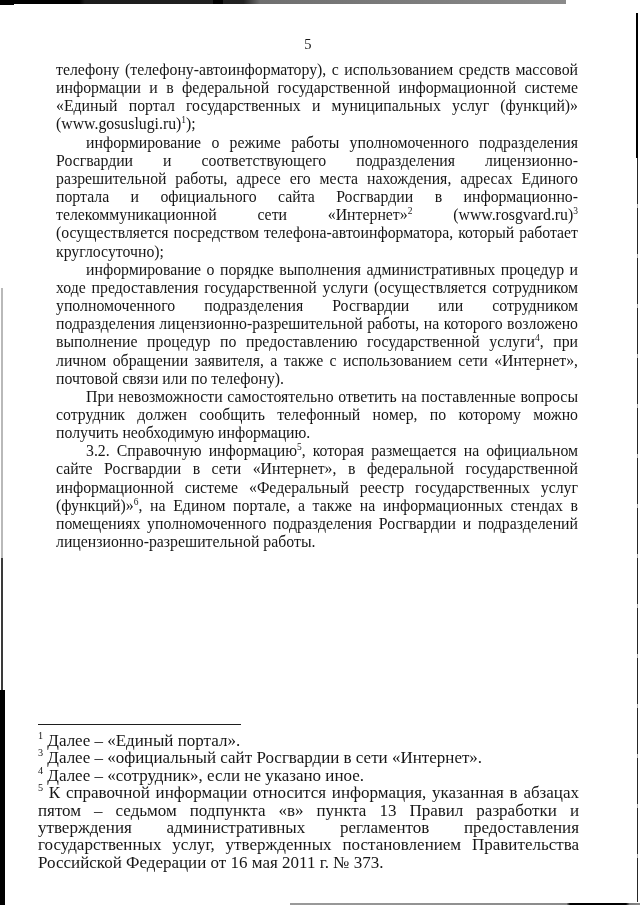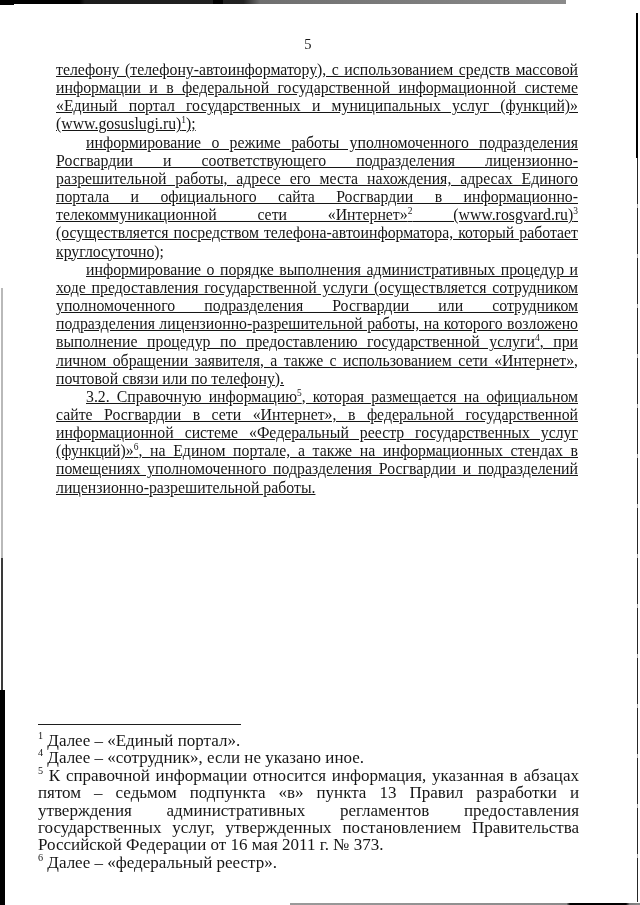--- a/index.html
+++ b/index.html
@@ -18,21 +18,21 @@
   .corner-tl{top:0;left:0;width:14px;height:5px;background:#000;}
   .right-edge-a{top:13px;left:636px;width:2px;height:145px;background:#000;}
   .right-edge-b{top:158px;left:637px;width:1px;height:744px;
     background:repeating-linear-gradient(to bottom,#262626 0 46px,rgba(38,38,38,.35) 46px 50px);}
   .bottom-edge{top:903px;left:290px;width:350px;height:2px;
     background:linear-gradient(to right,#9a9a9a 0%,#8a8a8a 79%,#000 80%,#000 96%,#777 97%,#8a8a8a 100%);}
   
   .page-number{position:absolute;top:36px;left:0;width:616px;text-align:center;
     font-size:14.5px;letter-spacing:.5px;}
   .body-text{position:absolute;top:61px;left:56px;width:522px;
-    font-size:15.8px;line-height:18.15px;text-align:justify;text-justify:inter-word;text-decoration:underline;}
+    font-size:15.8px;line-height:18.15px;text-align:justify;text-justify:inter-word;}
   .body-text p{margin:0;text-indent:30px;}
   .body-text p.no-indent{text-indent:0;}
   sup{font-size:.6em;line-height:0;vertical-align:super;}
   .footnotes{position:absolute;top:724px;left:38px;width:541px;
     font-size:17px;line-height:17.4px;text-align:justify;}
   .fn-sep{width:203px;height:0;border-top:1.6px solid #1e1e1e;margin:0 0 7px 0;}
   .footnotes p{margin:0;}
 </style>
 </head>
 <body>
@@ -48,25 +48,26 @@
   <div class="art right-edge-a"></div>
   <div class="art right-edge-b"></div>
   <div class="art bottom-edge"></div>
 
   <div class="page-number">5</div>
 
   <div class="body-text">
       <p class="no-indent">телефону (телефону-автоинформатору), с использованием средств массовой информации и в федеральной государственной информационной системе «Единый портал государственных и муниципальных услуг (функций)» (www.gosuslugi.ru)<sup>1</sup>);</p>
       <p>информирование о режиме работы уполномоченного подразделения Росгвардии и соответствующего подразделения лицензионно-разрешительной работы, адресе его места нахождения, адресах Единого портала и официального сайта Росгвардии в информационно-телекоммуникационной сети «Интернет»<sup>2</sup> (www.rosgvard.ru)<sup>3</sup> (осуществляется посредством телефона-автоинформатора, который работает круглосуточно);</p>
       <p>информирование о порядке выполнения административных процедур и ходе предоставления государственной услуги (осуществляется сотрудником уполномоченного подразделения Росгвардии или сотрудником подразделения лицензионно-разрешительной работы, на которого возложено выполнение процедур по предоставлению государственной услуги<sup>4</sup>, при личном обращении заявителя, а также с использованием сети «Интернет», почтовой связи или по телефону).</p>
+      <p>При невозможности самостоятельно ответить на поставленные вопросы сотрудник должен сообщить телефонный номер, по которому можно получить необходимую информацию.</p>
       <p>3.2. Справочную информацию<sup>5</sup>, которая размещается на официальном сайте Росгвардии в сети «Интернет», в федеральной государственной информационной системе «Федеральный реестр государственных услуг (функций)»<sup>6</sup>, на Едином портале, а также на информационных стендах в помещениях уполномоченного подразделения Росгвардии и подразделений лицензионно-разрешительной работы.</p>
     </div>
 
   <div class="footnotes">
     <div class="fn-sep"></div>
     <div>
         <p><sup>1</sup> Далее – «Единый портал».</p>
+        <p><sup>3</sup> Далее – «официальный сайт Росгвардии в сети «Интернет».</p>
         <p><sup>4</sup> Далее – «сотрудник», если не указано иное.</p>
         <p><sup>5</sup> К справочной информации относится информация, указанная в абзацах пятом – седьмом подпункта «в» пункта 13 Правил разработки и утверждения административных регламентов предоставления государственных услуг, утвержденных постановлением Правительства Российской Федерации от 16 мая 2011 г. № 373.</p>
-        <p><sup>6</sup> Далее – «федеральный реестр».</p>
       </div>
   </div>
 </div>
 
 </body></html>

